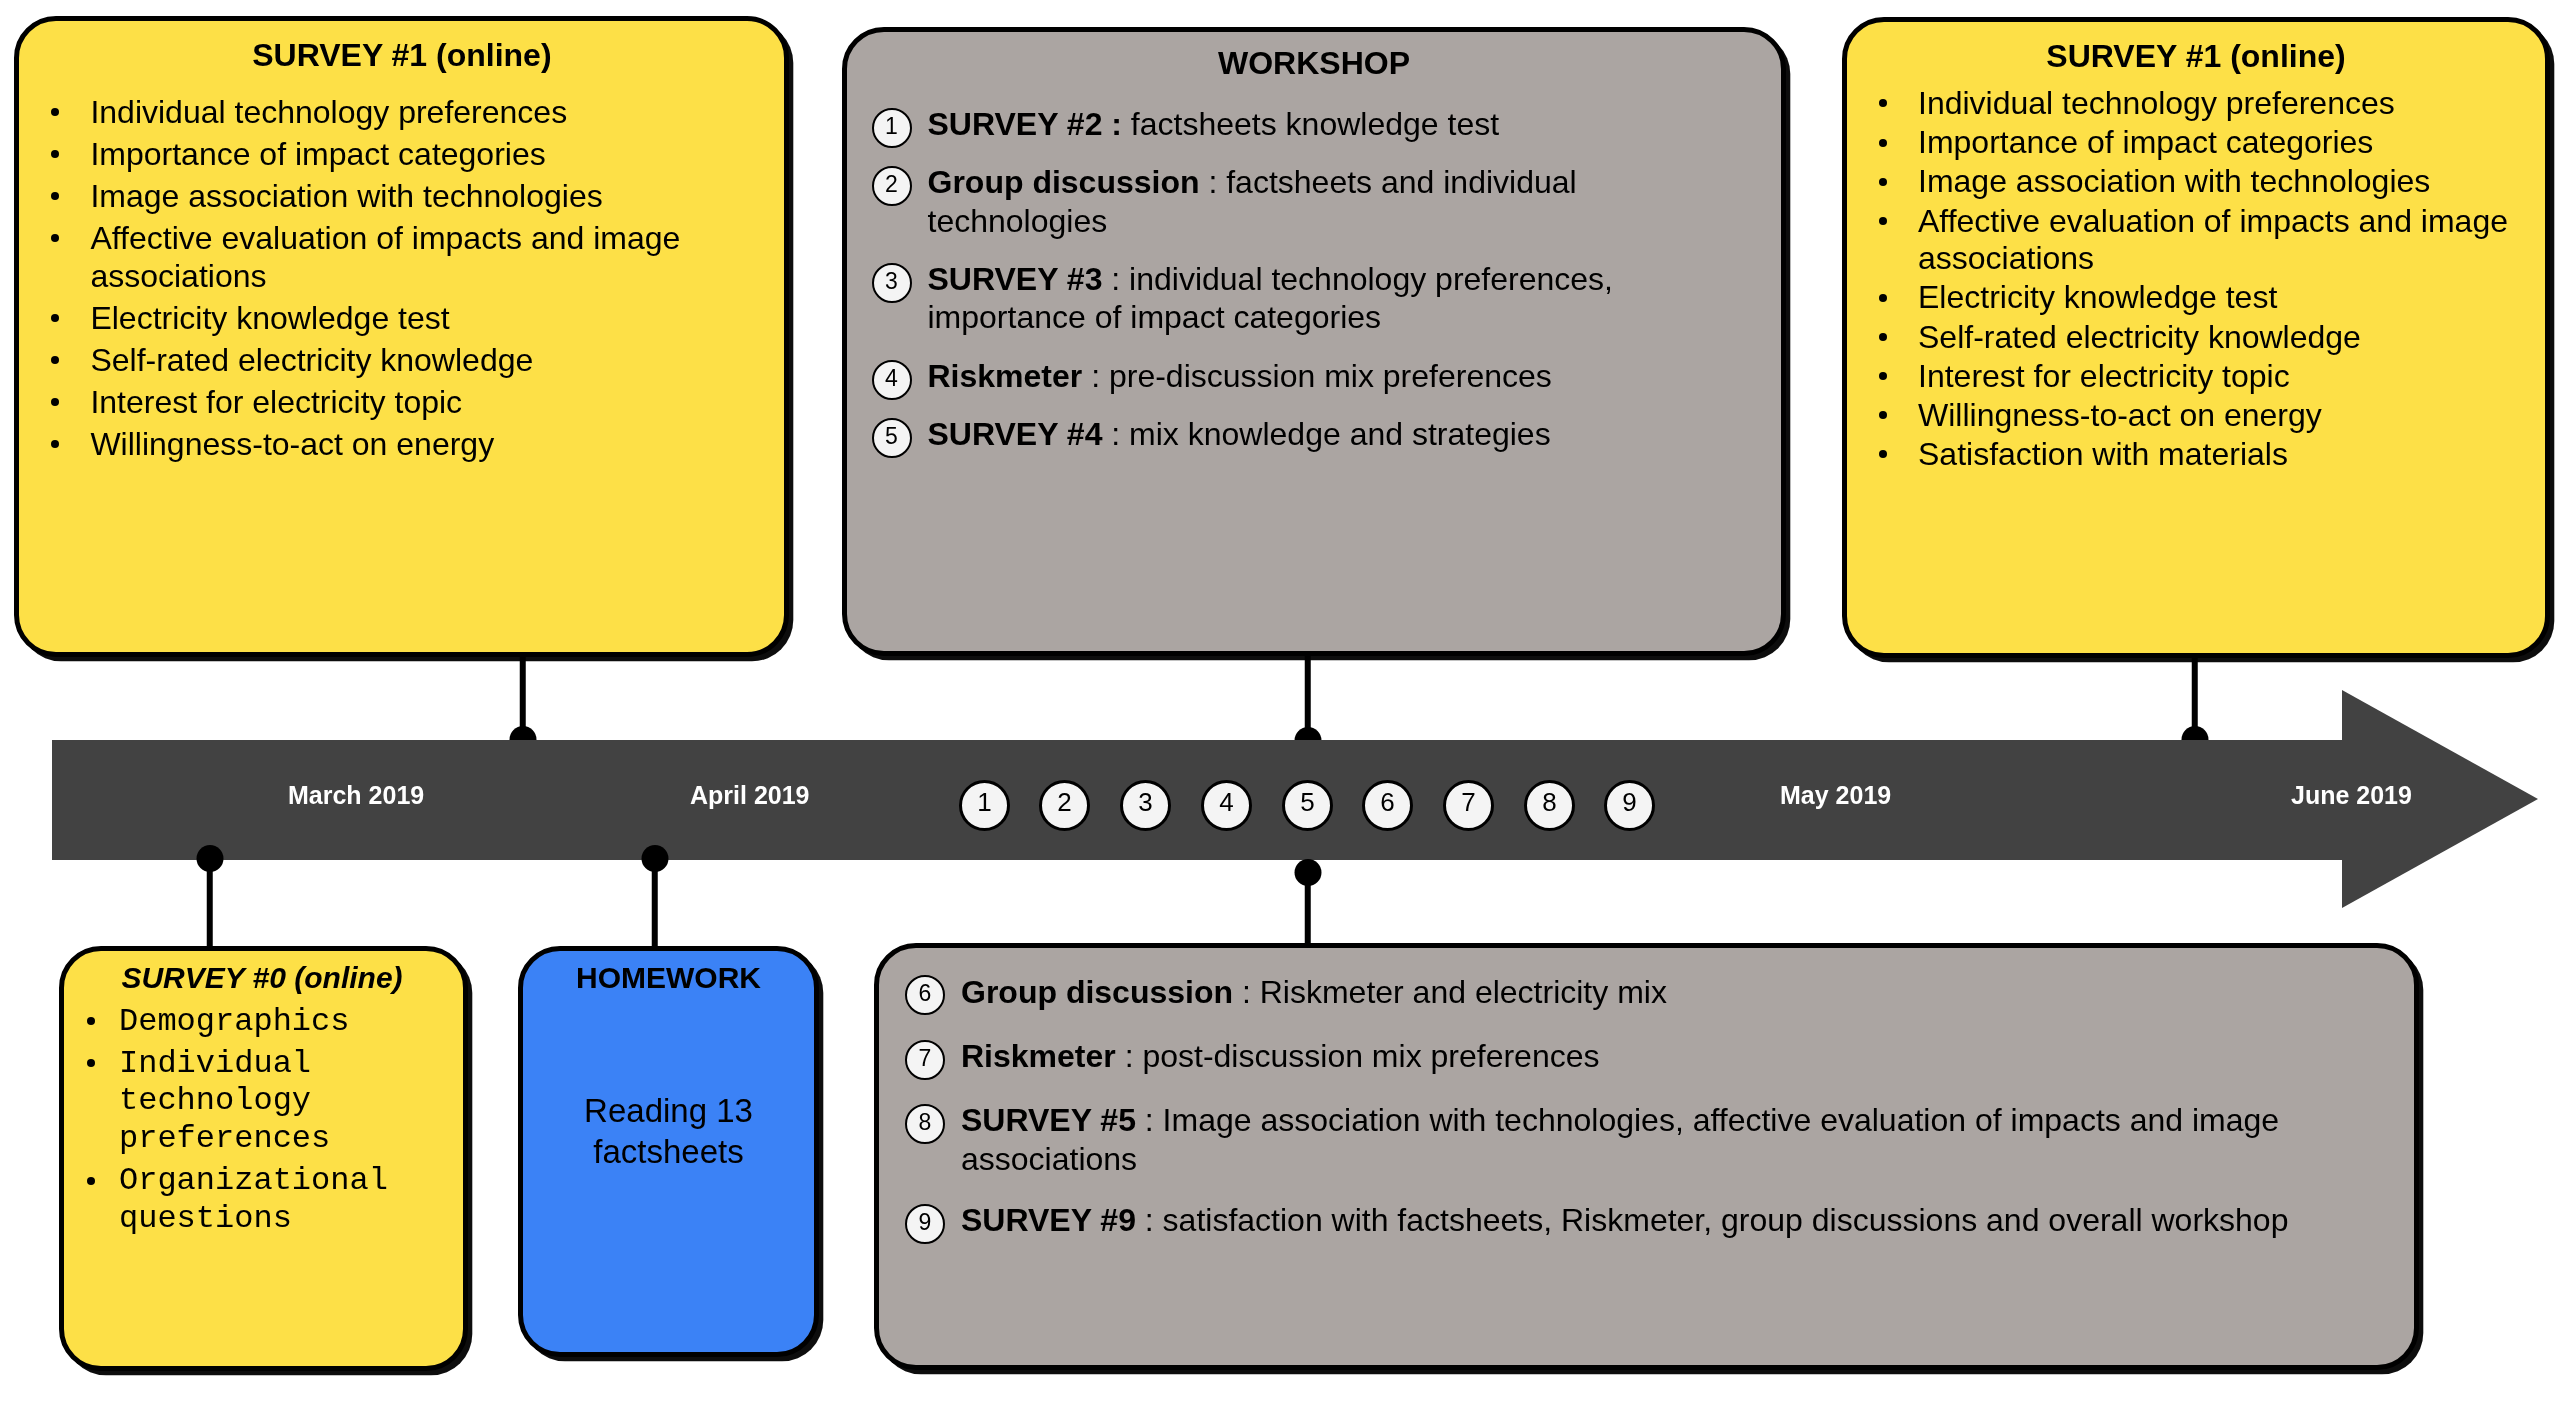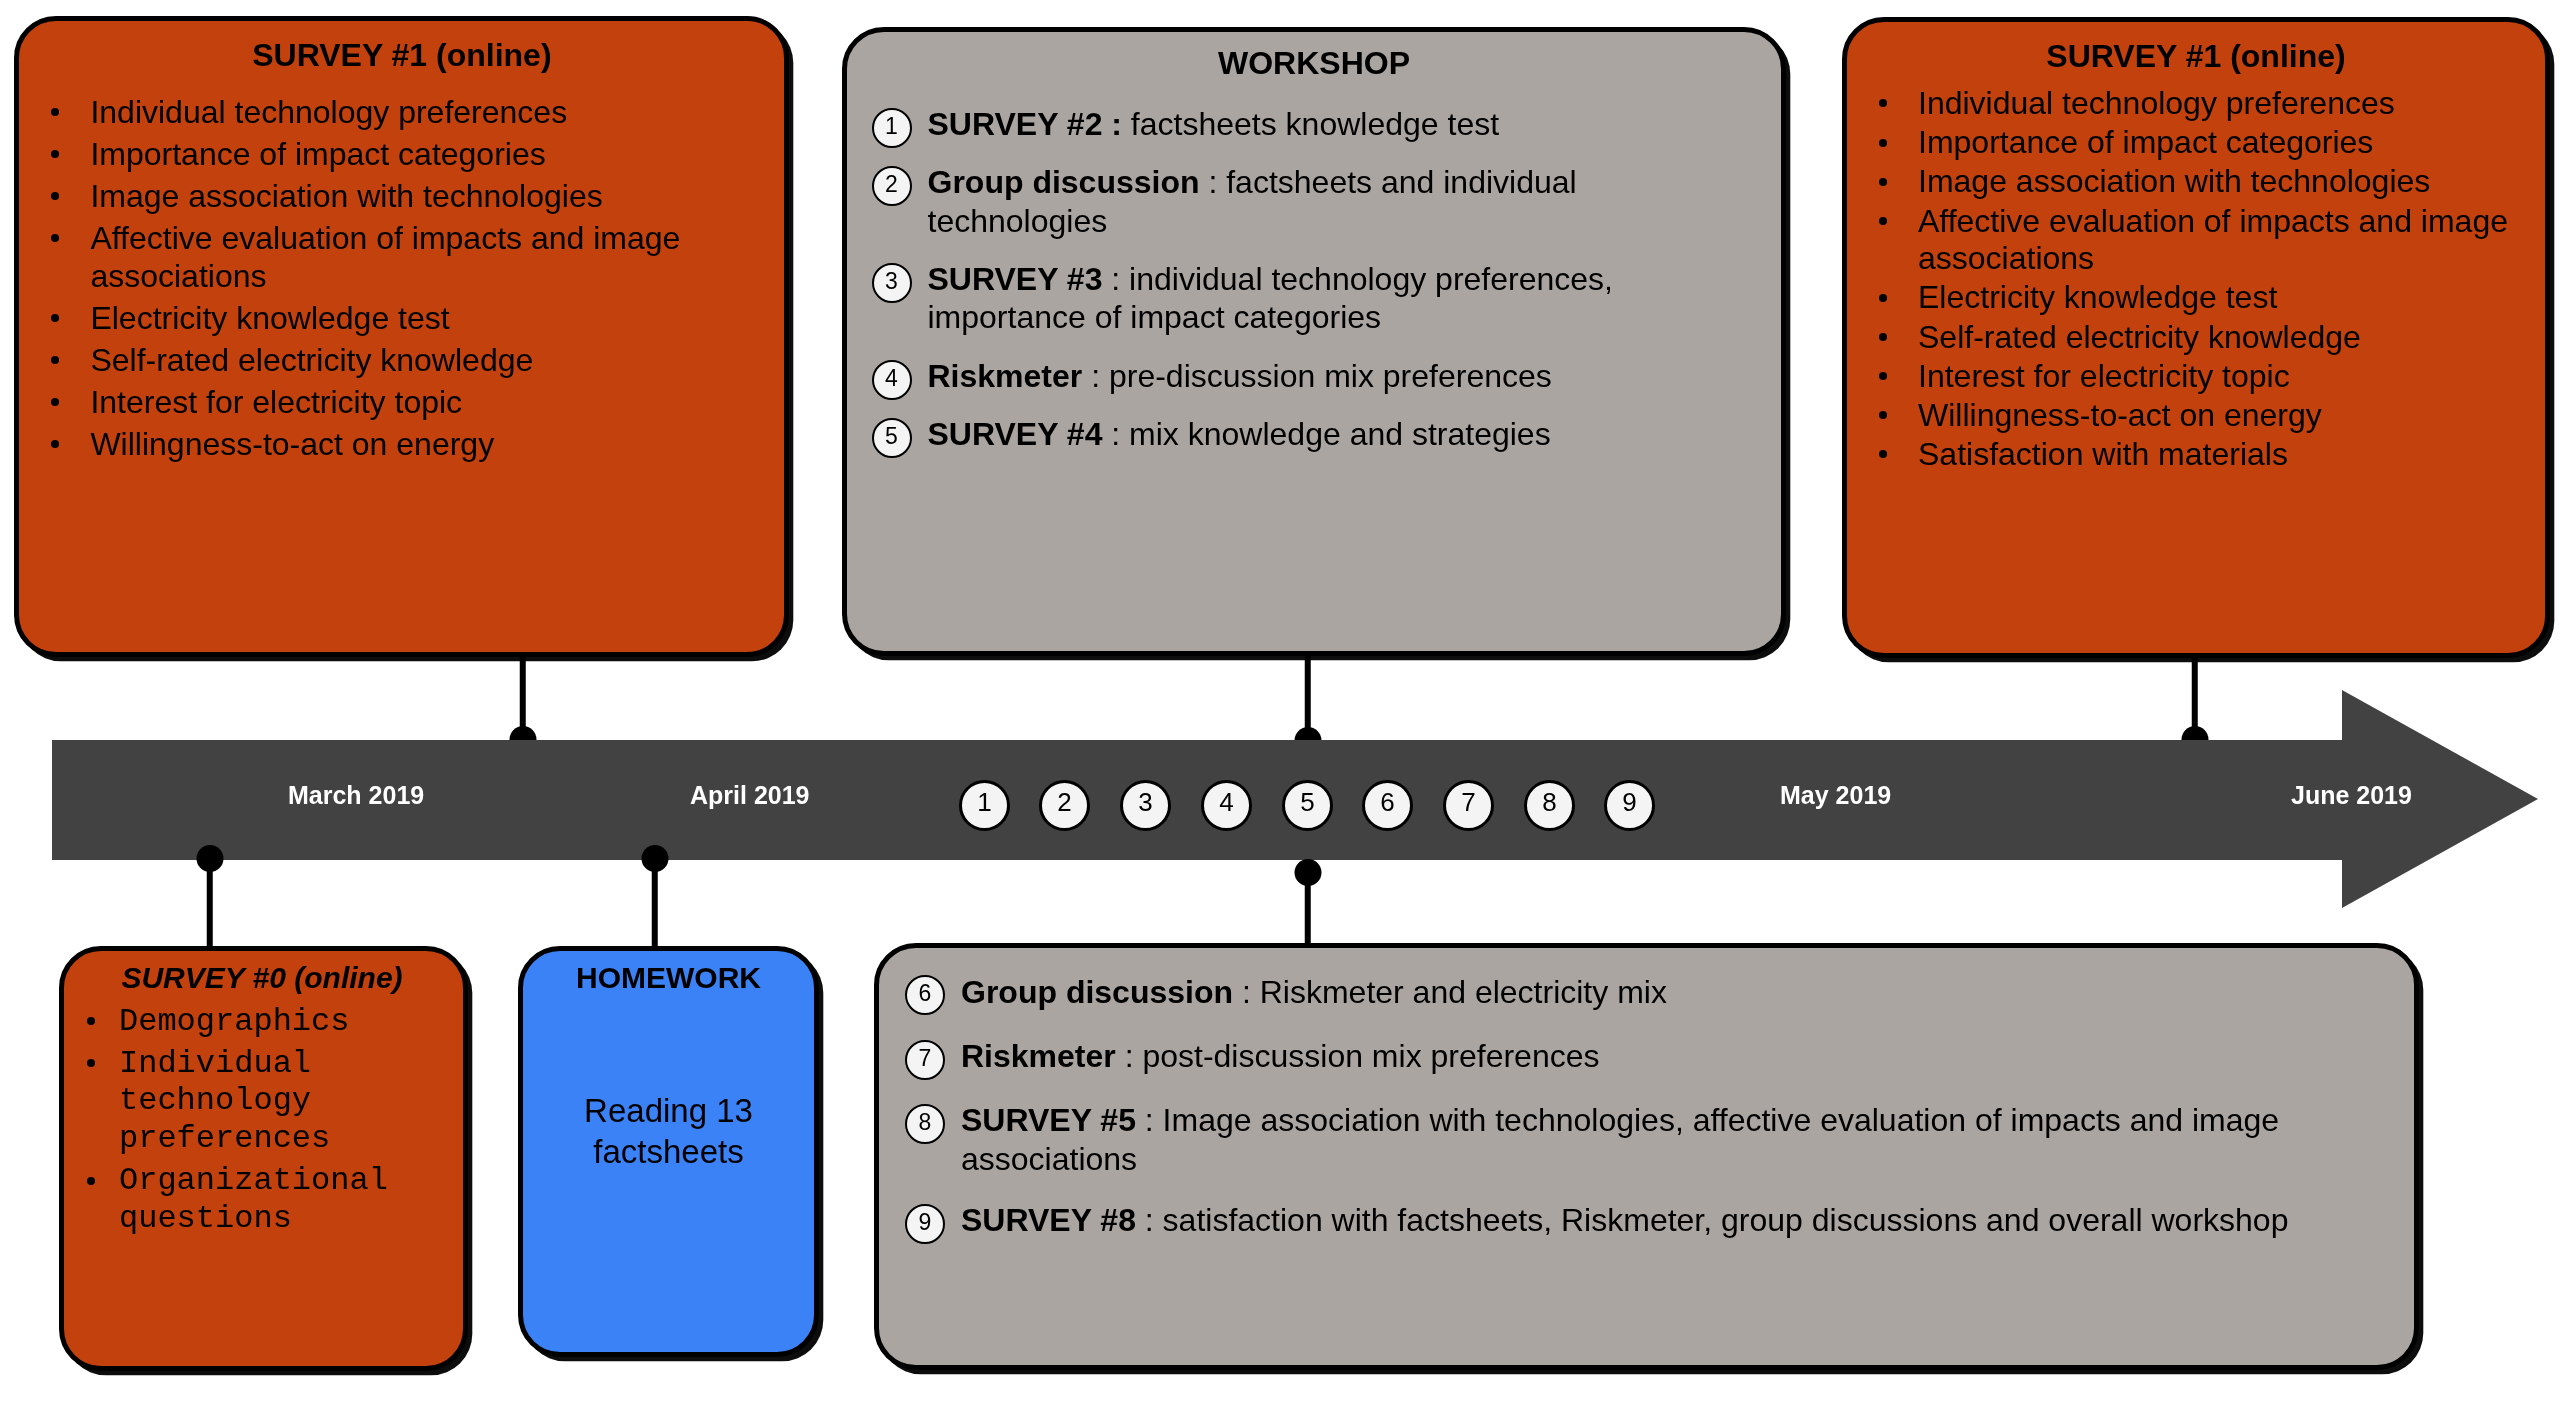--- a/index.html
+++ b/index.html
@@ -15,21 +15,21 @@
   }
 
   
   .box{
     position:absolute;
     box-sizing:border-box;
     border:5px solid #000;
     border-radius:42px;
     box-shadow:5px 5px 0 -0.7px rgba(0,0,0,0.95);
   }
-  .box.light{background:#c2410c;}
+  .box.light{background:#fde047;}
   .box.mid{background:#ABA5A2;}
   .box.white{background:#3b82f6;}
 
   .box-title{
     text-align:center;
     font-weight:bold;
     font-size:32px;
     color:#000;
     line-height:1.15;
     margin:0;
@@ -275,19 +275,19 @@
       <li style="margin-bottom:26px;">
         <span class="num-circle">7</span>
         <span class="lead">Riskmeter</span><span> : post-discussion mix preferences</span>
       </li>
       <li style="margin-bottom:23px;">
         <span class="num-circle">8</span>
         <span class="lead">SURVEY #5</span><span> : Image association with technologies, affective evaluation of impacts and image associations</span>
       </li>
       <li>
         <span class="num-circle">9</span>
-        <span class="lead">SURVEY #8</span><span> : satisfaction with factsheets, Riskmeter, group discussions and overall workshop</span>
+        <span class="lead">SURVEY #9</span><span> : satisfaction with factsheets, Riskmeter, group discussions and overall workshop</span>
       </li>
     </ol>
   </div>
 
 </div>
 
 
 </body></html>

